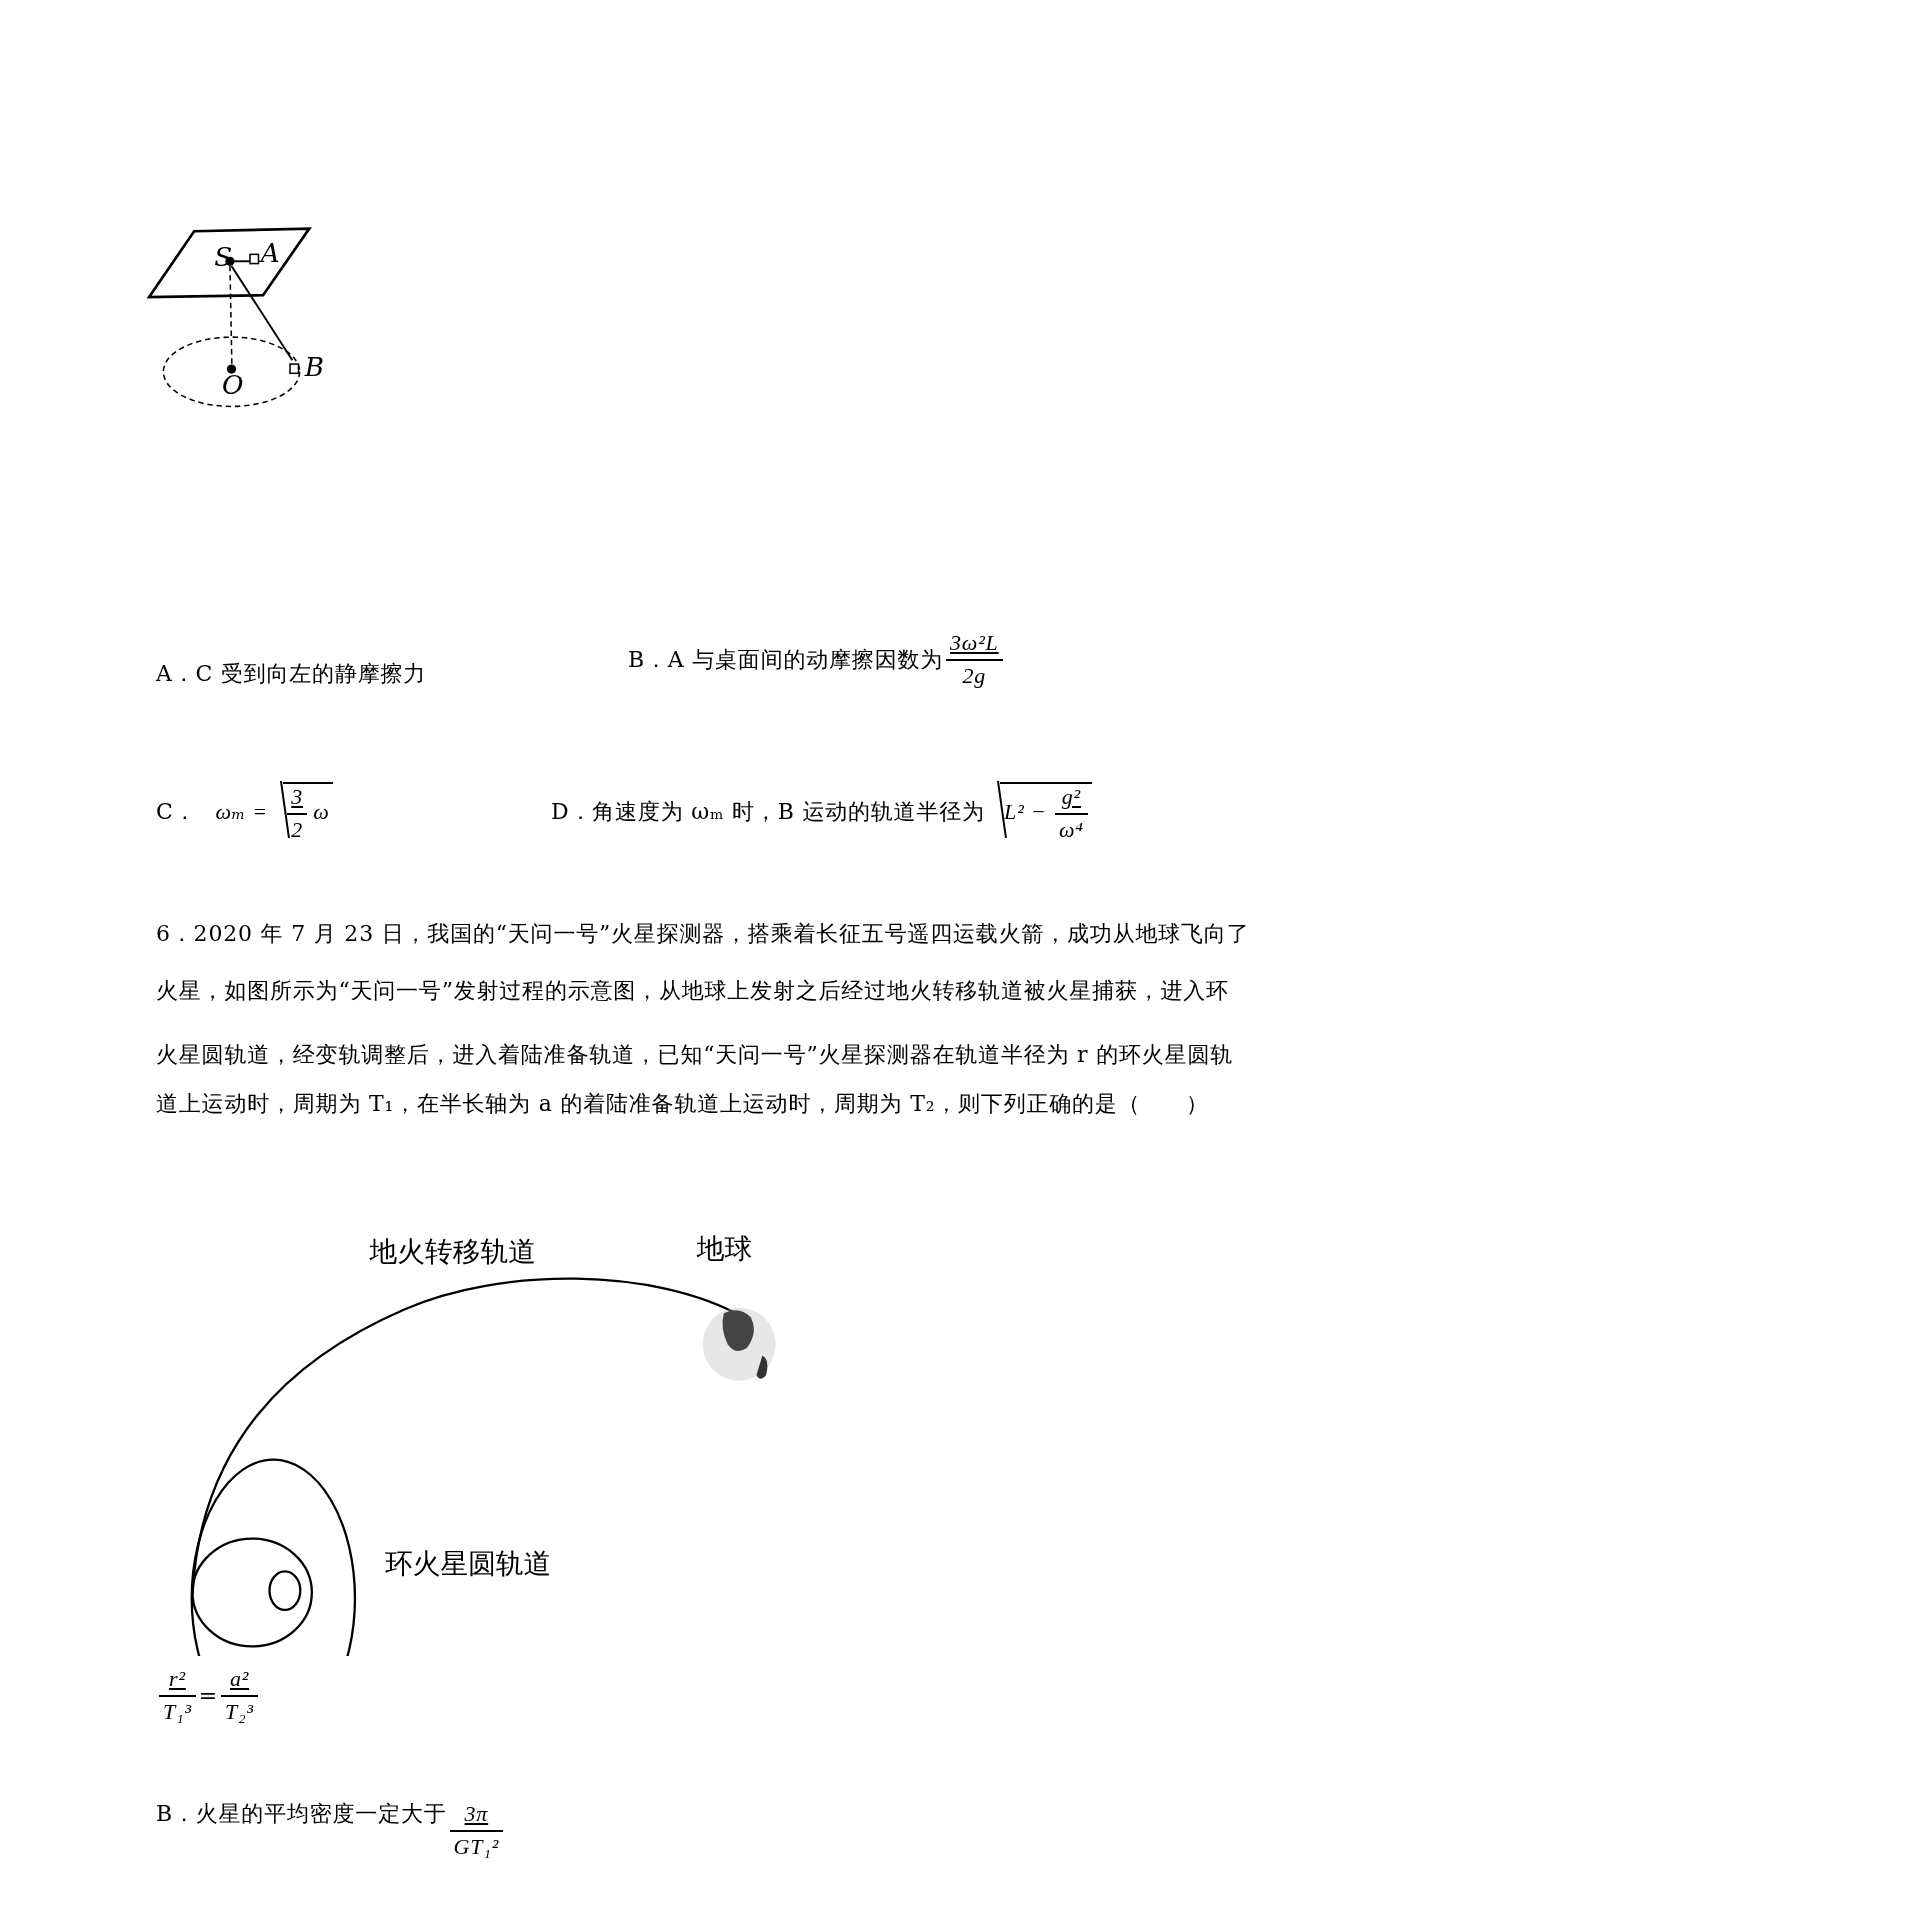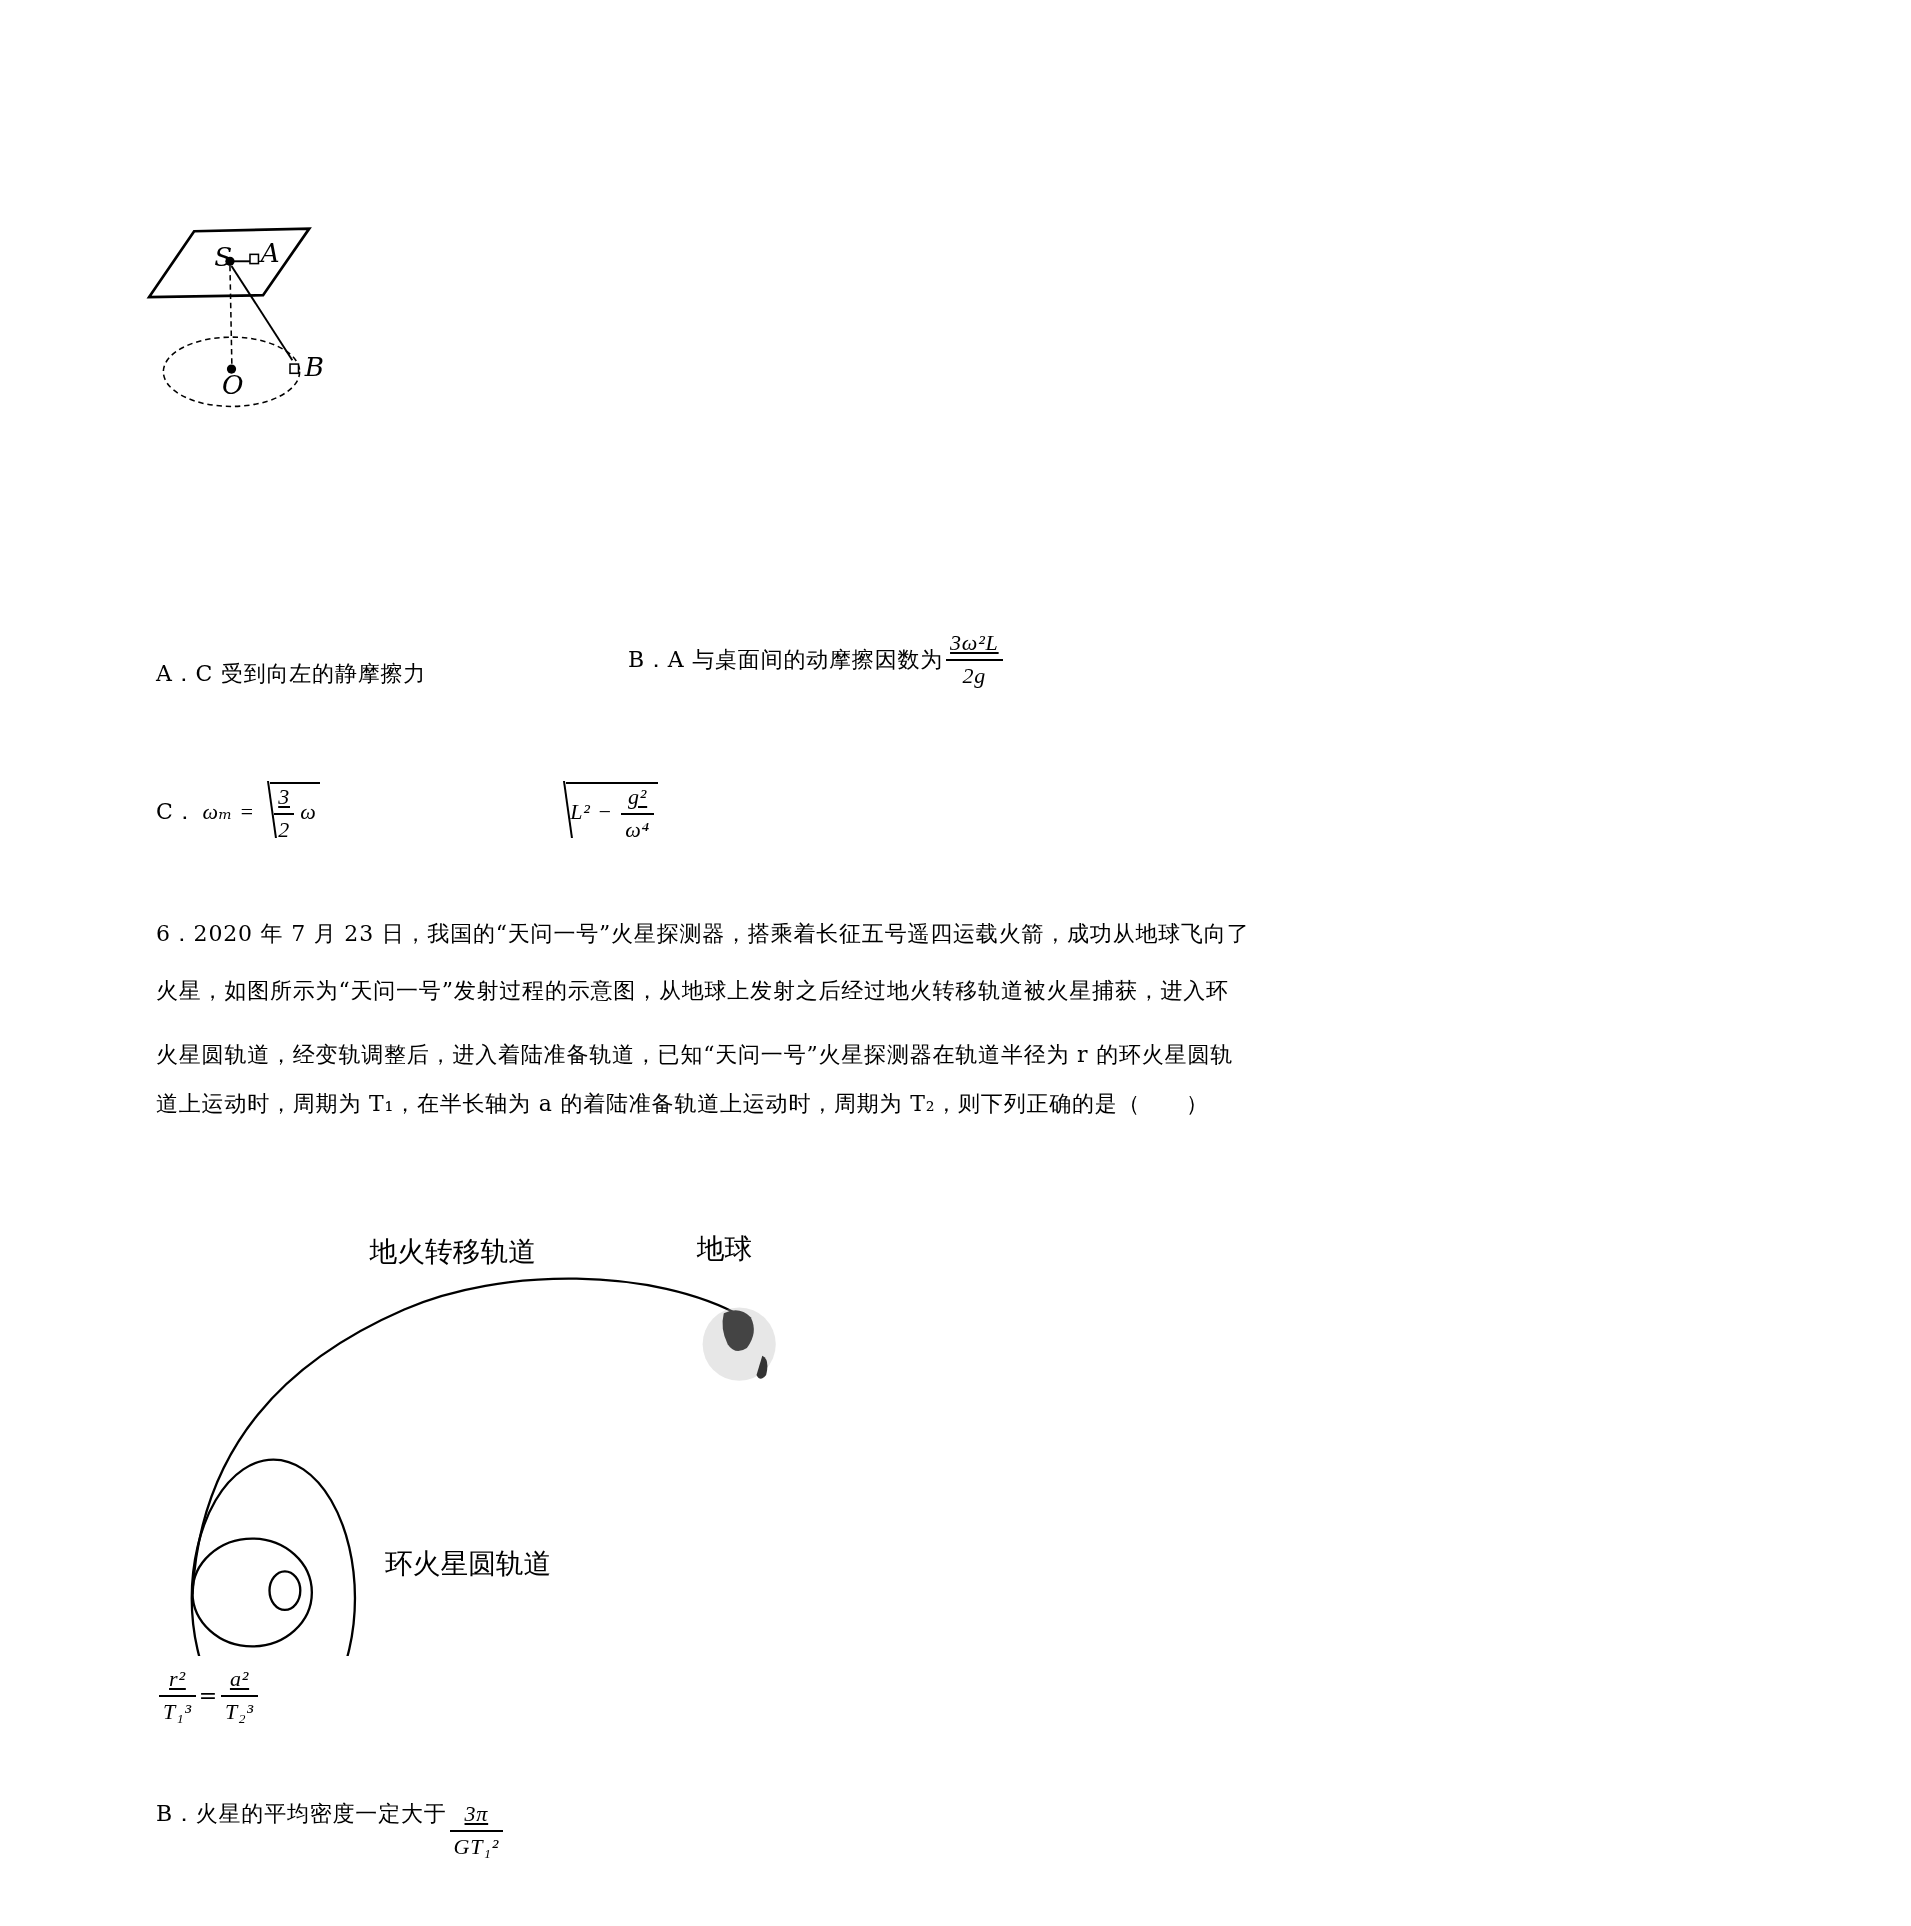--- a/index.html
+++ b/index.html
@@ -39,30 +39,31 @@
 <div class="line" style="left:628px;top:632px;display:flex;align-items:center">
   <span>B．A 与桌面间的动摩擦因数为</span>
   <span class="frac math">
     <span class="num">3ω²L</span>
     <span class="den">2g</span>
   </span>
 </div>
 
 <div class="line" style="top:782px;display:flex;align-items:center">
   <span>C．</span>
-  <span class="math" style="margin-left:6px">ωₘ =</span>
+  <span class="math" style="margin-left:19px">ωₘ =</span>
   <span class="sqrt math">
     <span class="frac" style="margin:0">
       <span class="num">3</span>
       <span class="den">2</span>
     </span>
     <span>ω</span>
   </span>
 </div>
 <div class="line" style="left:551px;top:782px;display:flex;align-items:center">
+  <span>D．角速度为 ωₘ 时，B 运动的轨道半径为</span>
   <span class="sqrt math">
     <span>L² −</span>
     <span class="frac" style="margin:0 0 0 2.3px">
       <span class="num">g²</span>
       <span class="den">ω⁴</span>
     </span>
   </span>
 </div>
 
 <div class="line" style="top:923px">6．2020 年 7 月 23 日，我国的“天问一号”火星探测器，搭乘着长征五号遥四运载火箭，成功从地球飞向了</div>

